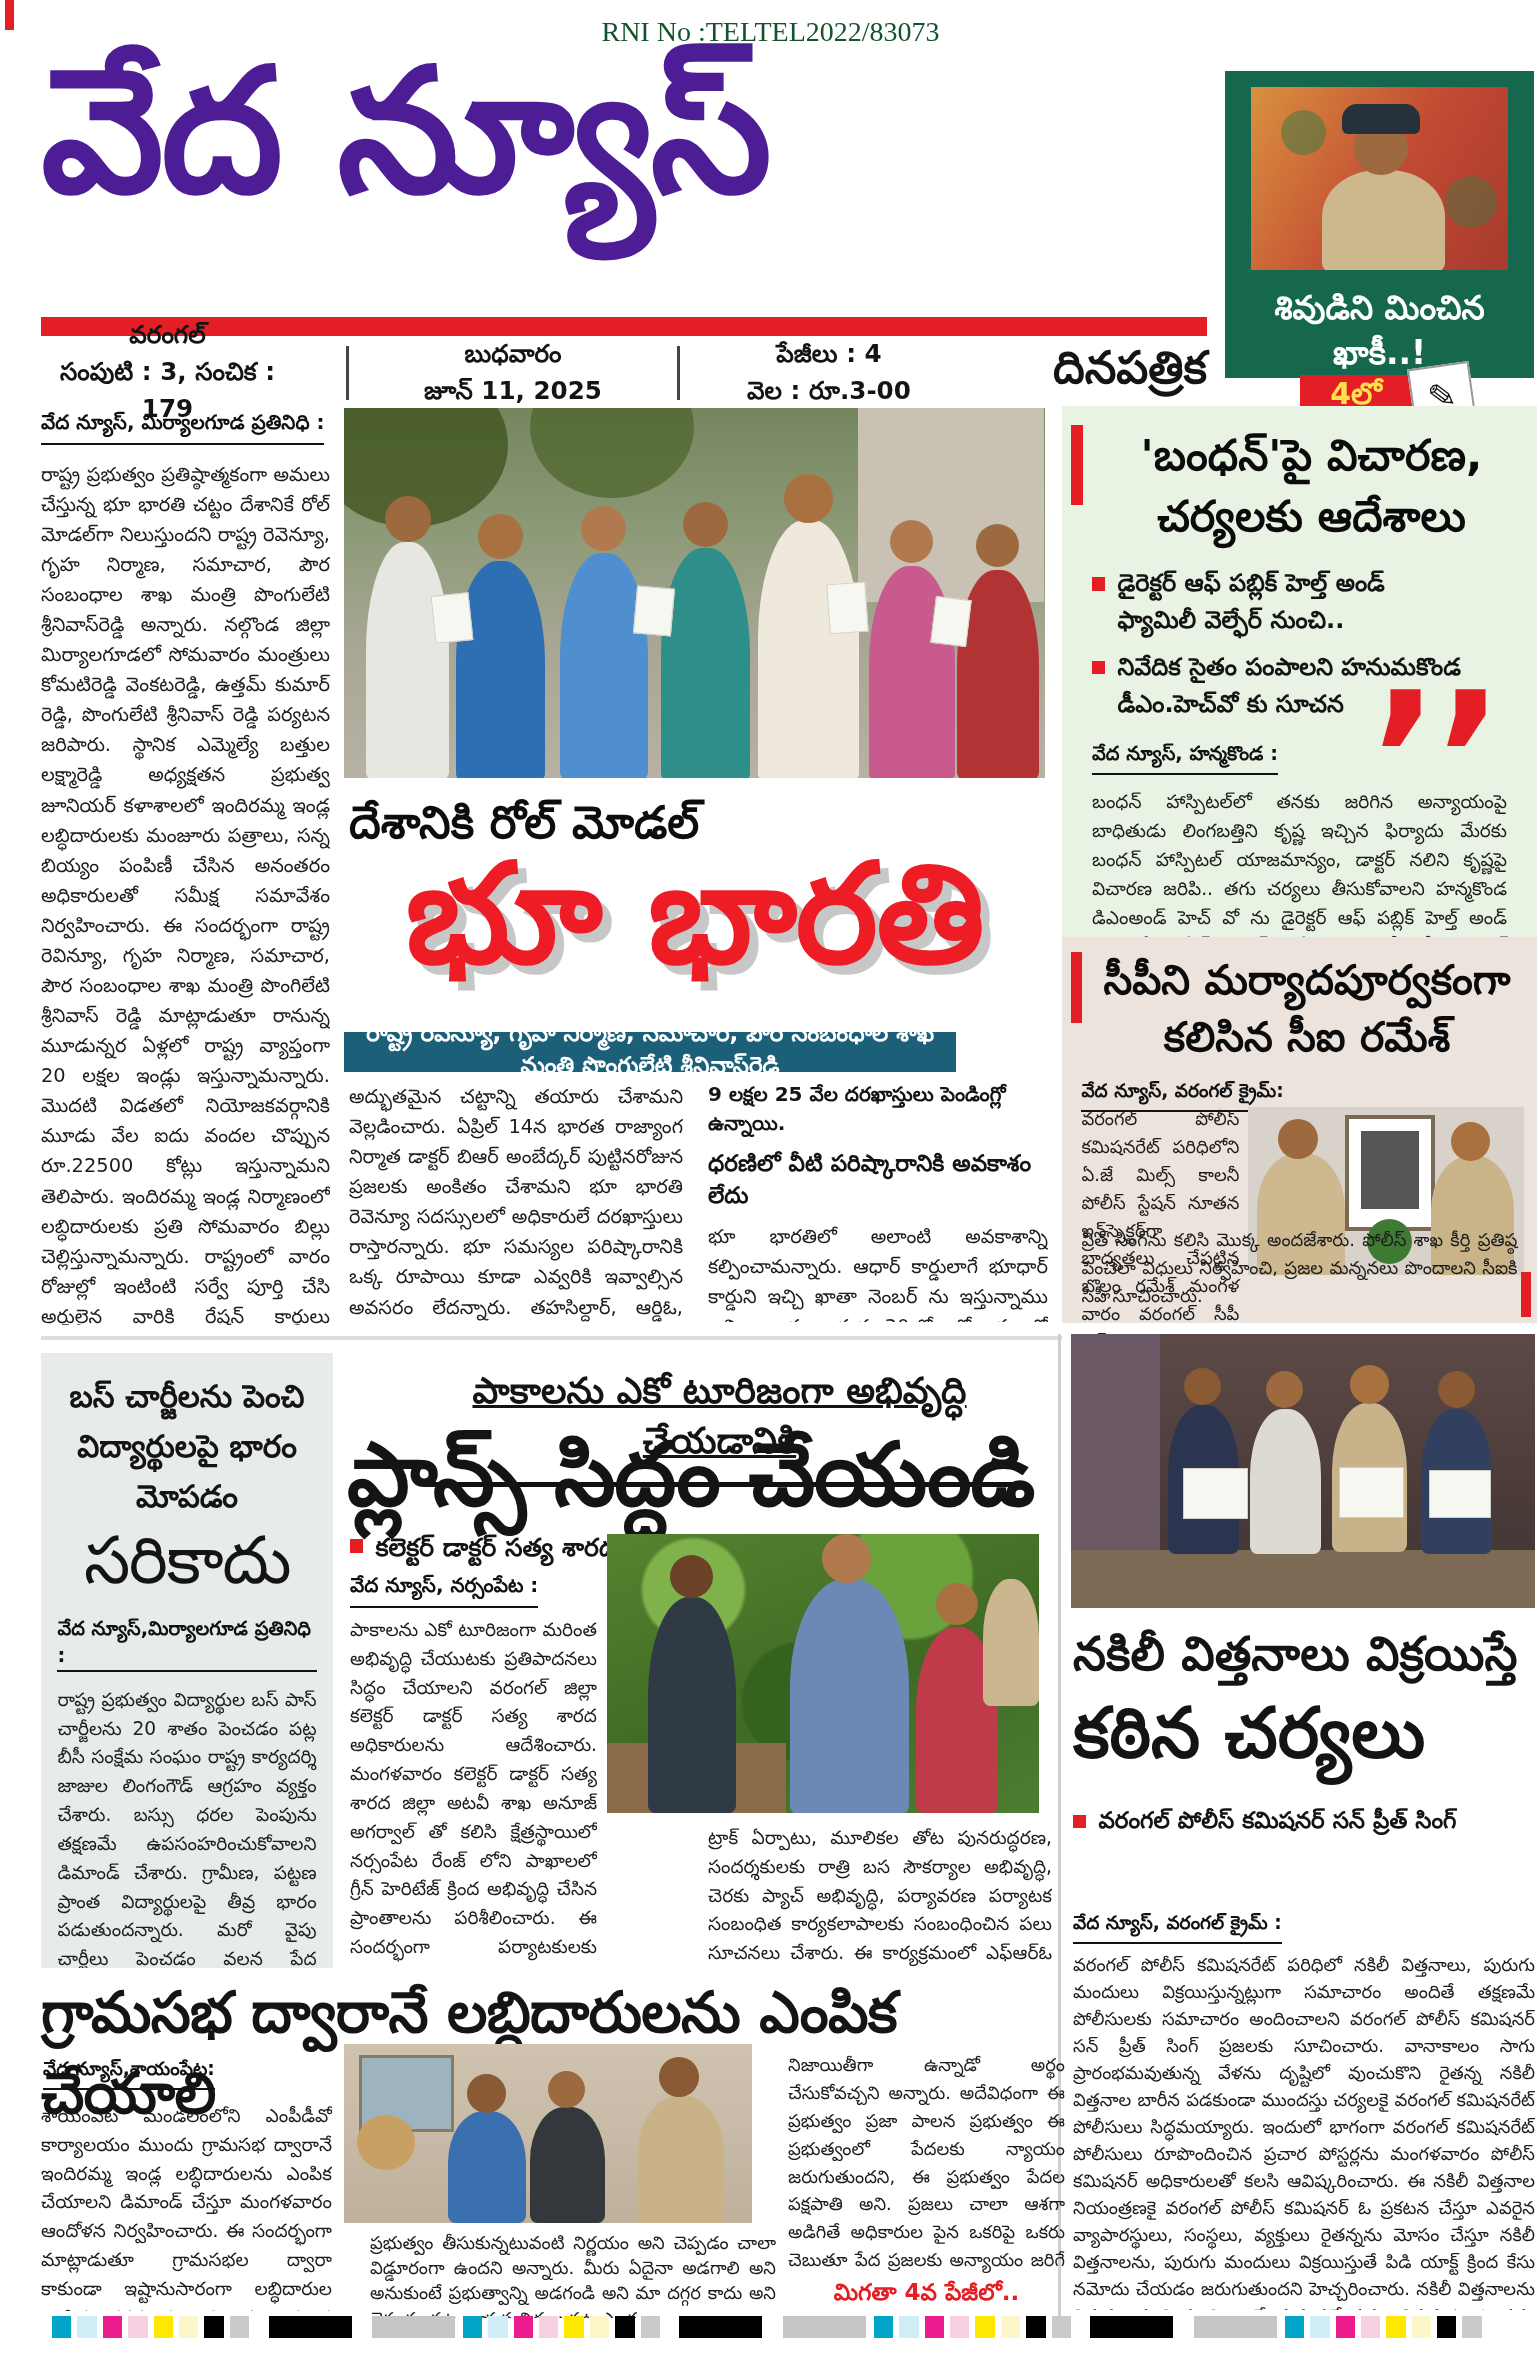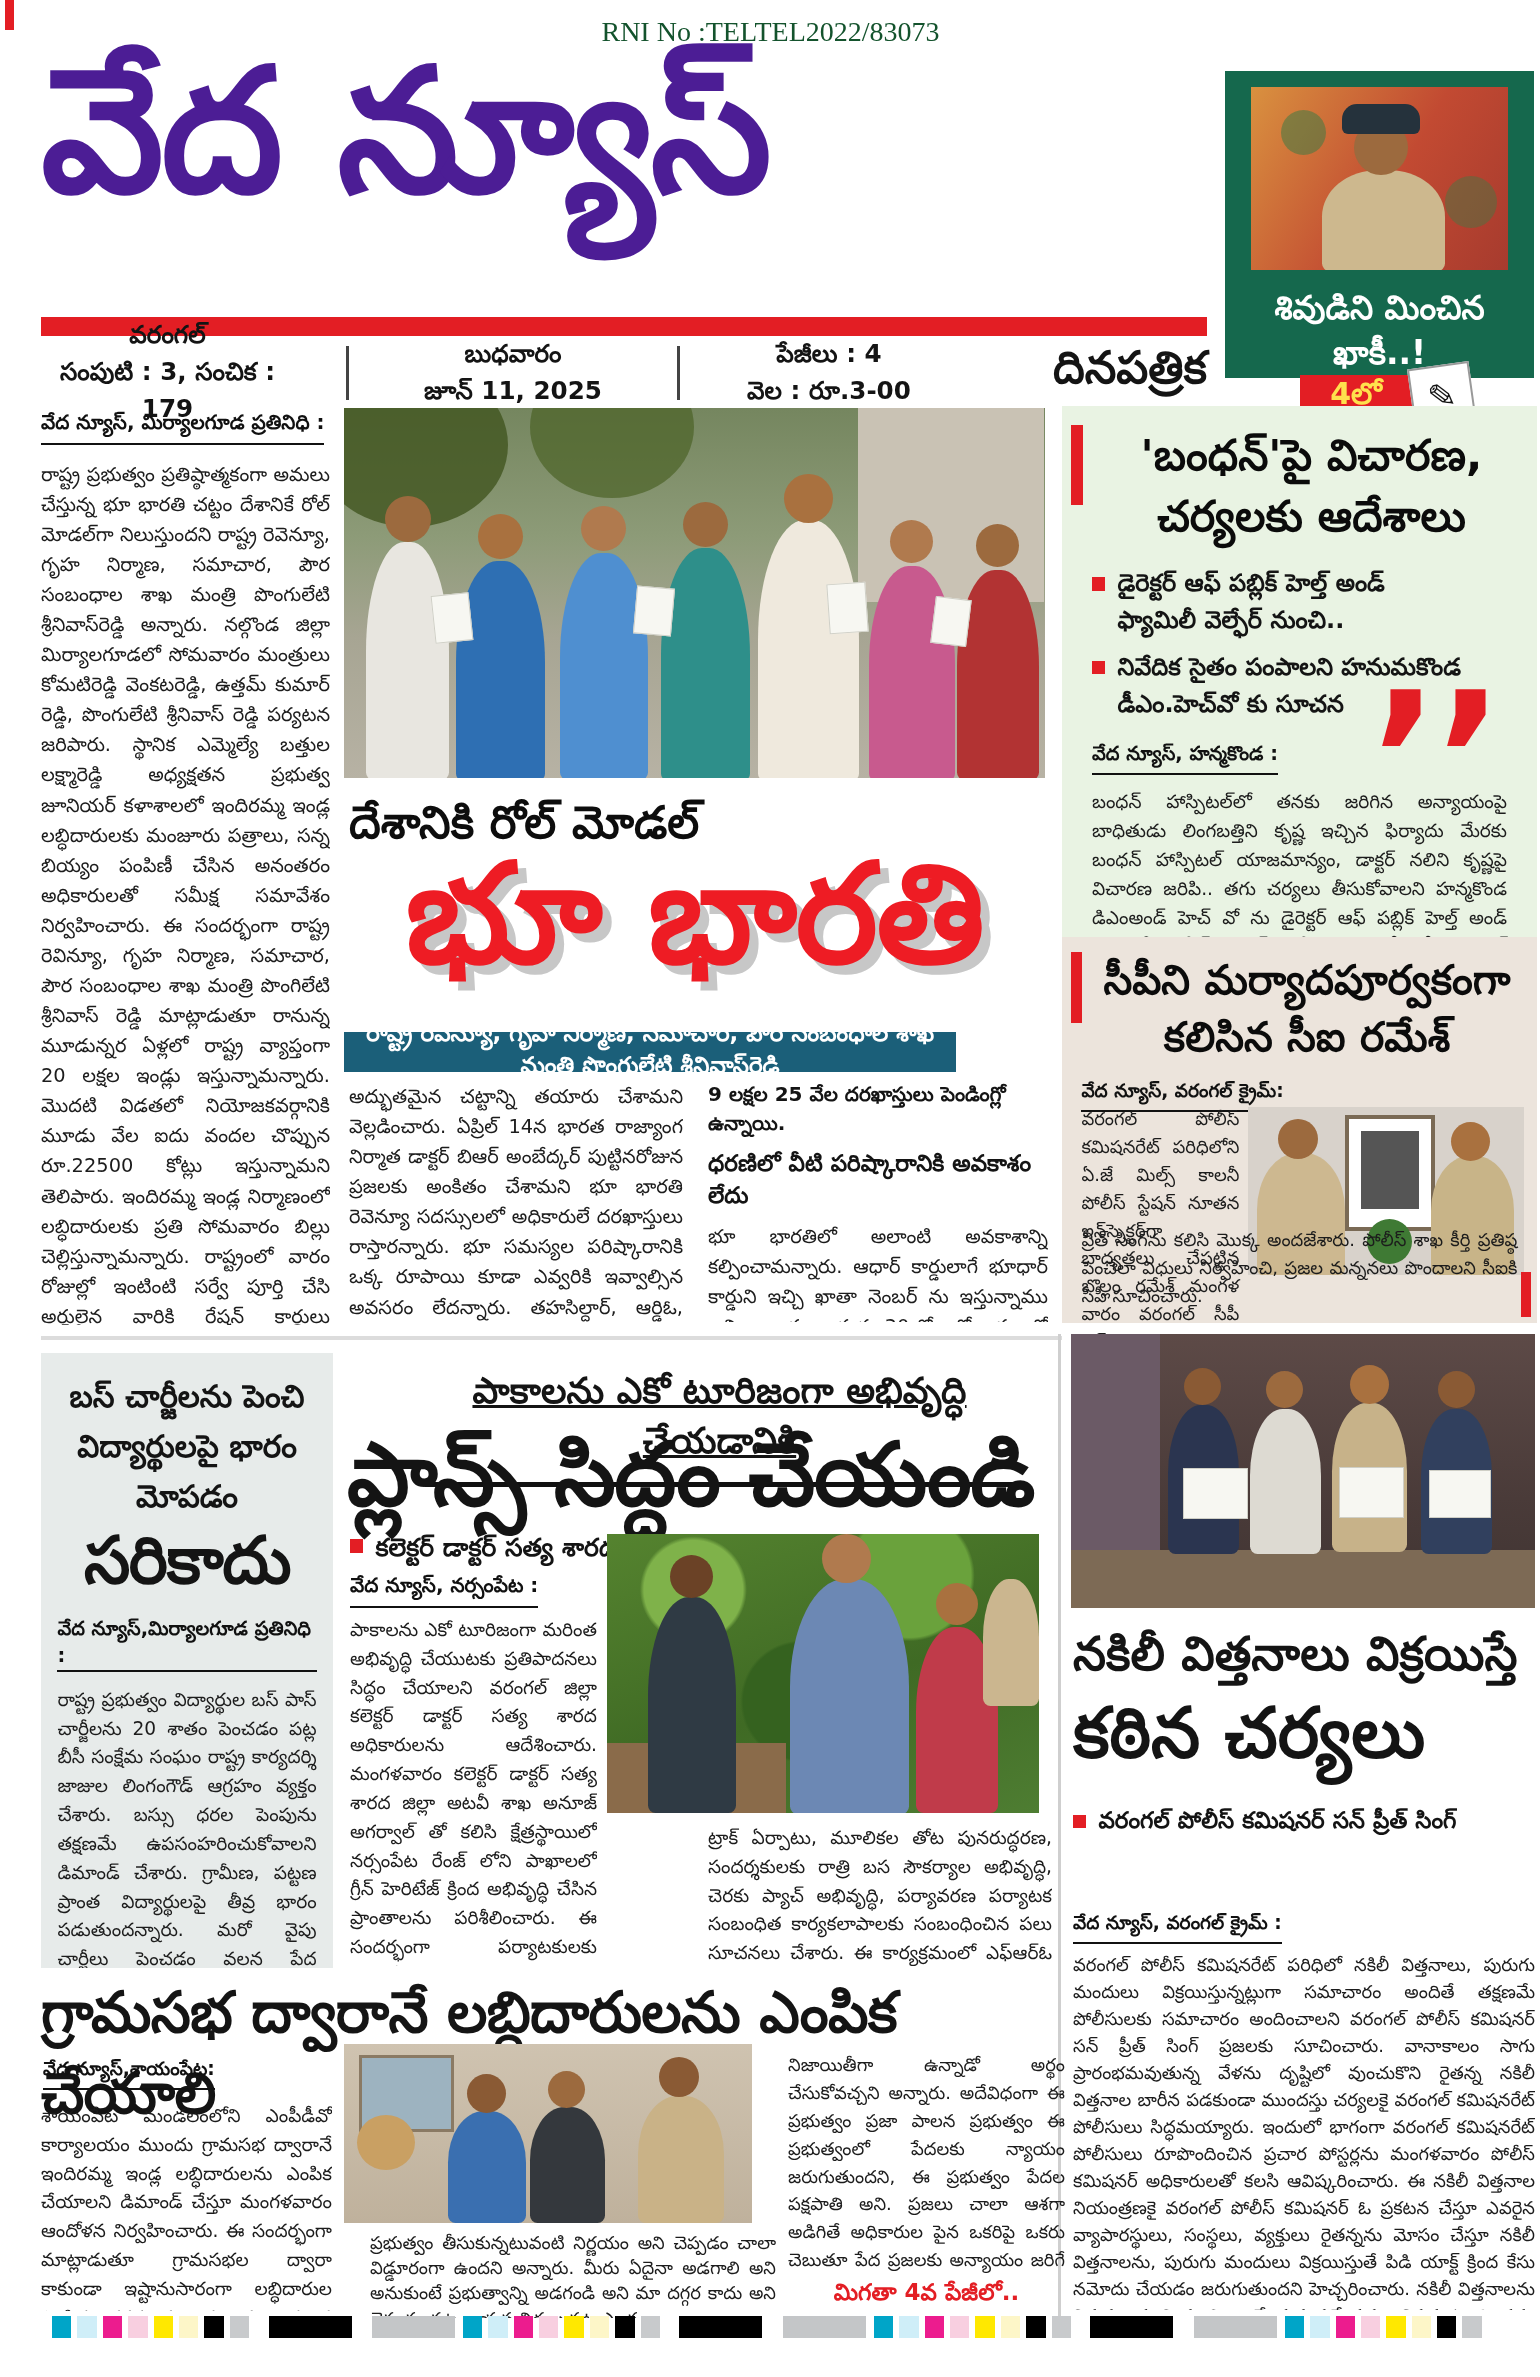--- a/index.html
+++ b/index.html
@@ -44,21 +44,21 @@
   .greenbox{background:#e9f3e3;}
   .beigebox{background:#ece4dc;}
   .graybox{background:#e7ebea;}
   .boxhead{font-weight:900;text-align:center;line-height:1.4;color:#0b0b0b;}
   .bullet{display:flex;gap:12px;align-items:flex-start;}
   .bsq{width:13.4px;height:13.4px;background:#e31e24;flex:0 0 auto;margin-top:12px;}
   .btxt{font-size:24px;font-weight:bold;line-height:1.55;}
   .quote{position:absolute;color:#e31e24;font-size:171px;font-weight:900;line-height:0;}
   
   .bus-h1{font-size:31px;font-weight:900;text-align:center;line-height:1.6;}
-  .bus-h2{font-size:66px;font-weight:700;text-align:center;line-height:1.2;letter-spacing:-1.5px;}
+  .bus-h2{font-size:66px;font-weight:400;text-align:center;line-height:1.2;letter-spacing:-1.5px;}
   .plans-kicker{font-size:36px;font-weight:900;text-align:center;border-bottom:5.2px solid #111;padding-bottom:12px;text-decoration:underline;}
   .plans-head{font-size:88px;font-weight:900;letter-spacing:-1.5px;line-height:1.1;}
   .seeds-h{font-weight:900;line-height:1.25;}
   .grama-head{font-size:57px;font-weight:900;letter-spacing:-0.7px;}
   .vrule{background:#cfcfcf;}
   .hrule{background:#dcdcdc;}
   
   .calstrip{display:flex;align-items:center;}
   .cal-s{width:19.4px;height:22.4px;margin-right:6px;}
   .cal-b{width:83px;height:22.4px;margin:0 7.5px 0 13.4px;}

